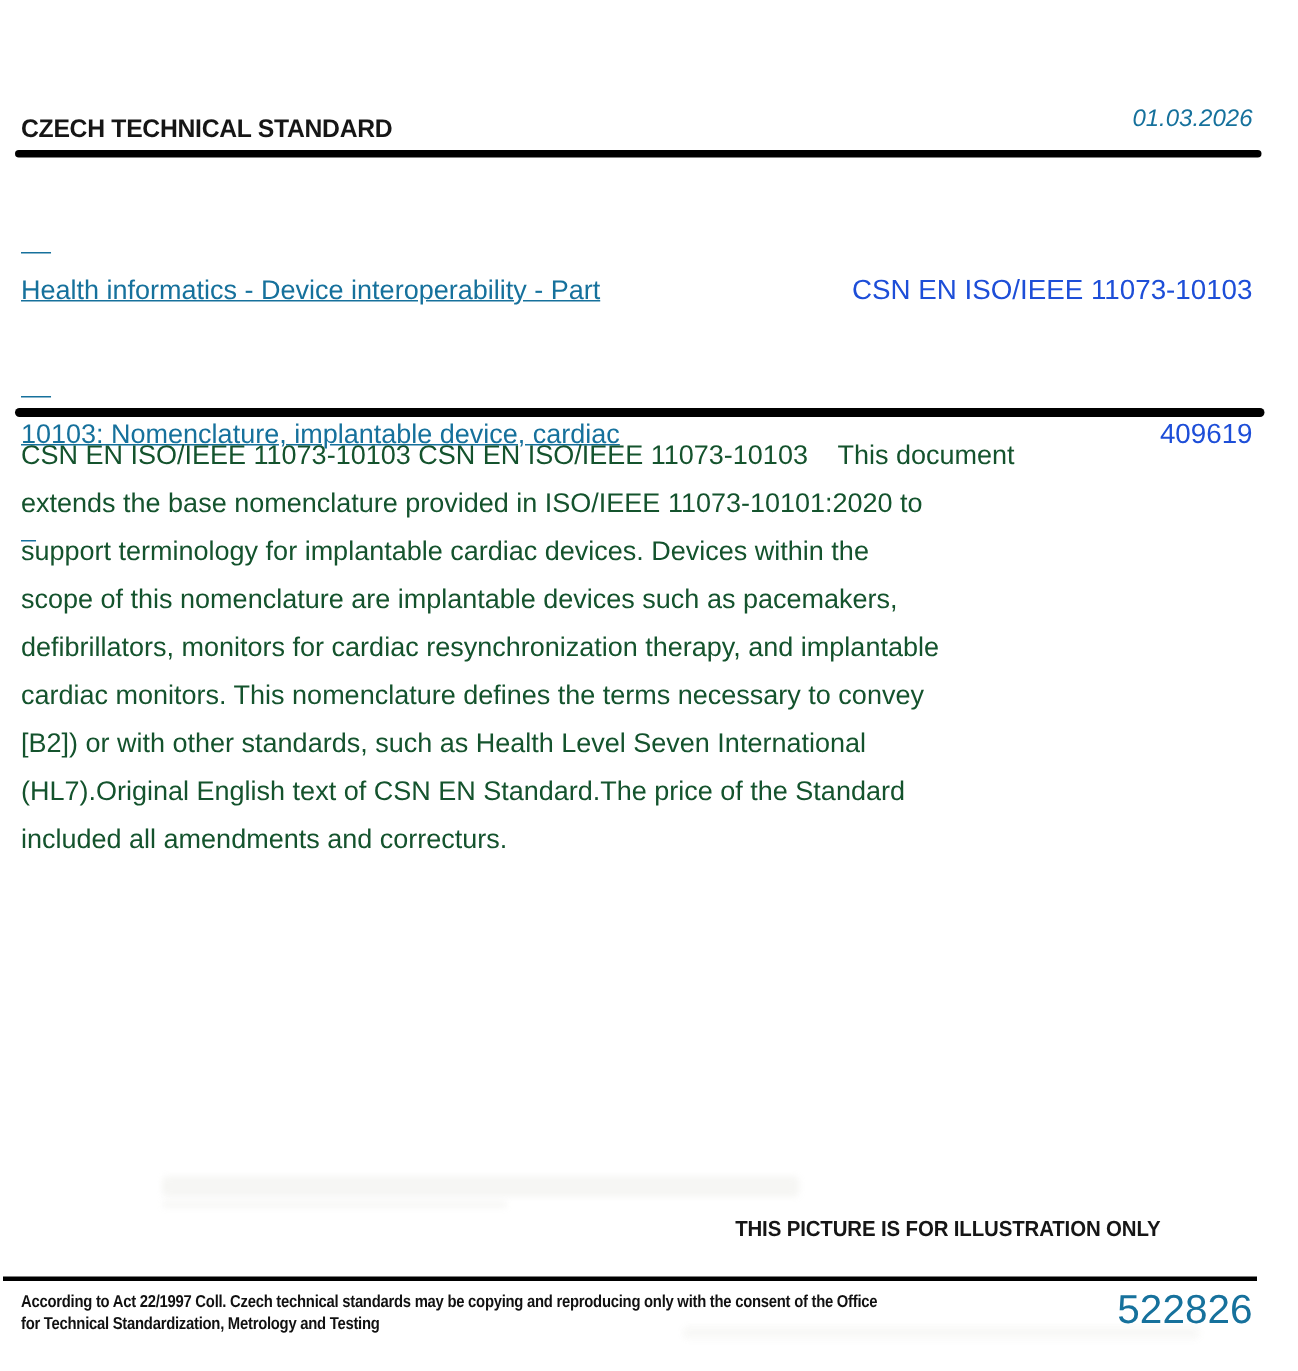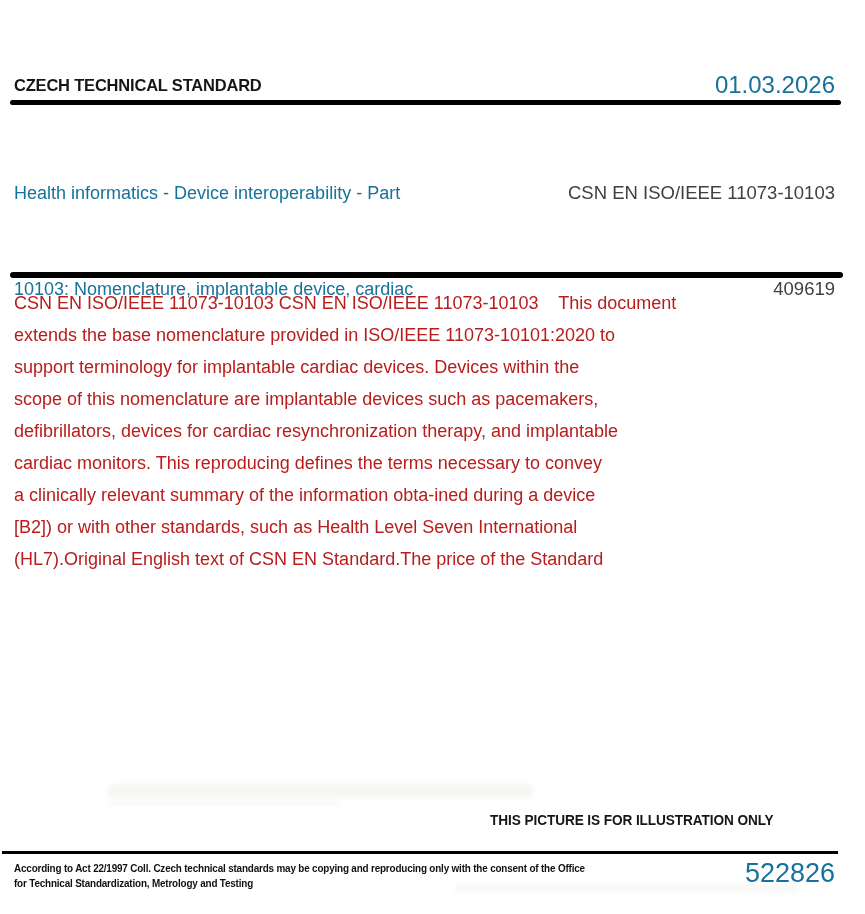--- a/index.html
+++ b/index.html
@@ -26,51 +26,53 @@
     color: #161616;
     letter-spacing: -0.2px;
     transform: scaleX(0.97);
     transform-origin: left center;
     white-space: nowrap;
   }
   .header-date {
     position: absolute;
     right: 30px;
     top: 71px;
-    font-size: 24px;
+    font-size: 16px;
     color: #16719C;
     white-space: nowrap;
+    font-style: italic;
   }
   .rule-top {
     position: absolute;
     left: 10px;
     top: 100px;
     width: 831px;
     height: 5px;
     background: #000000;
     border-radius: 3px;
   }
 
   
   .subject {
     position: absolute;
     left: 14px;
     top: 113px;
     font-size: 18px;
     line-height: 32px;
     color: #16719C;
     white-space: pre;
+    text-decoration: underline;
   }
   .designation {
     position: absolute;
     right: 30px;
     top: 113px;
     font-size: 18.5px;
     line-height: 32px;
-    color: #404040;
+    color: #1d4ed8;
     text-align: right;
     white-space: pre;
   }
 
   
   .rule-mid {
     position: absolute;
     left: 10px;
     top: 272px;
     width: 833px;
@@ -79,21 +81,21 @@
     border-radius: 3px;
   }
 
   
   .abstract {
     position: absolute;
     left: 14px;
     top: 287px;
     font-size: 18px;
     line-height: 32px;
-    color: #b91c1c;
+    color: #14532d;
   }
   .abstract-line {
     white-space: pre;
     height: 32px;
   }
 
   
   .ghost {
     position: absolute;
     background: rgba(185, 178, 168, 0.12);
@@ -167,25 +169,25 @@
     <div>409619</div>
   </div>
 
   <div class="rule-mid"></div>
 
   <div class="abstract">
     <div class="abstract-line">CSN EN ISO/IEEE 11073-10103 CSN EN ISO/IEEE 11073-10103    This document</div>
     <div class="abstract-line">extends the base nomenclature provided in ISO/IEEE 11073-10101:2020 to</div>
     <div class="abstract-line">support terminology for implantable cardiac devices. Devices within the</div>
     <div class="abstract-line">scope of this nomenclature are implantable devices such as pacemakers,</div>
-    <div class="abstract-line">defibrillators, devices for cardiac resynchronization therapy, and implantable</div>
-    <div class="abstract-line">cardiac monitors. This reproducing defines the terms necessary to convey</div>
-    <div class="abstract-line">a clinically relevant summary of the information obta-ined during a device</div>
+    <div class="abstract-line">defibrillators, monitors for cardiac resynchronization therapy, and implantable</div>
+    <div class="abstract-line">cardiac monitors. This nomenclature defines the terms necessary to convey</div>
     <div class="abstract-line">[B2]) or with other standards, such as Health Level Seven International</div>
     <div class="abstract-line">(HL7).Original English text of CSN EN Standard.The price of the Standard</div>
+    <div class="abstract-line">included all amendments and correcturs.</div>
   </div>
 
   <div class="ghost ghost-1"></div>
   <div class="ghost ghost-2"></div>
   <div class="ghost ghost-3"></div>
 
   <div class="illustration-note">THIS PICTURE IS FOR ILLUSTRATION ONLY</div>
 
   <div class="rule-bottom"></div>
   <div class="footer-notice">

